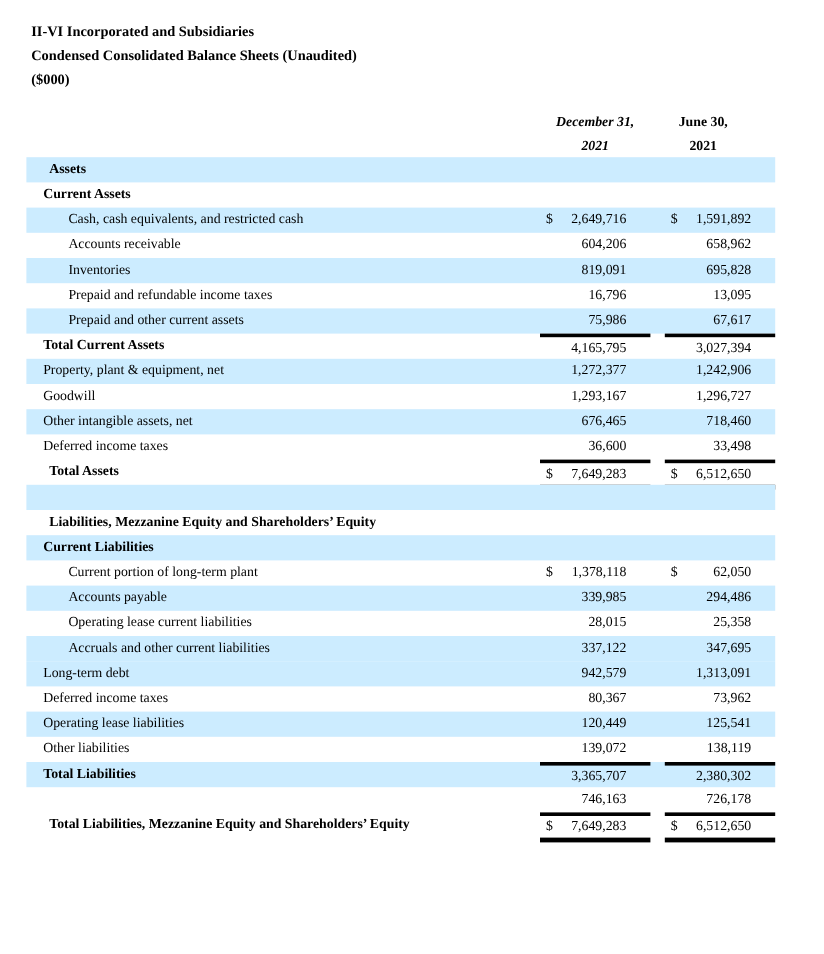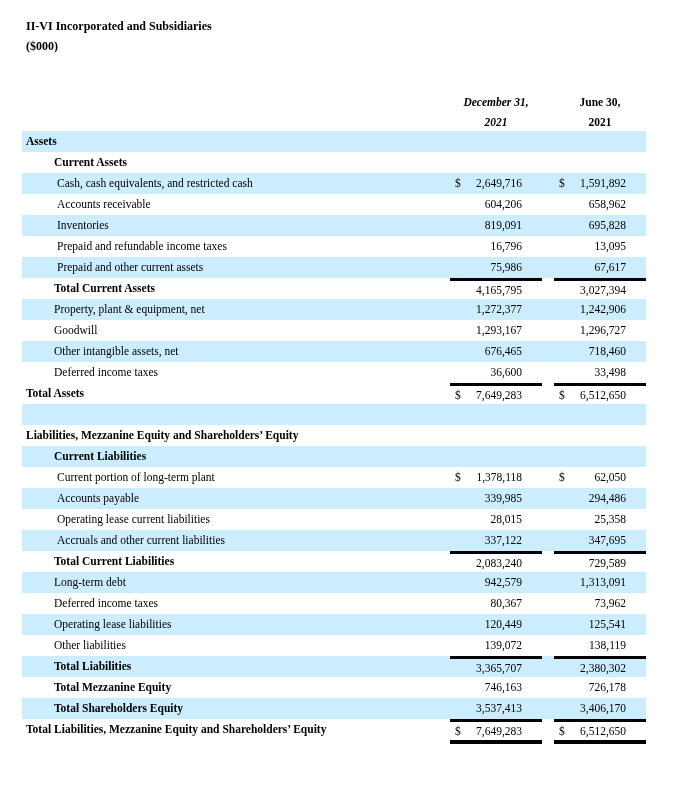--- a/index.html
+++ b/index.html
@@ -6,43 +6,44 @@
   body {
     width: 687px; height: 795px; position: relative; overflow: hidden;
     font-family: "Liberation Serif", "DejaVu Serif", serif;
     color: #000;
     font-size: 11.5px;
   }
   .title-block { position: absolute; left: 26px; top: 16px; }
   .title-line { font-weight: bold; font-size: 12px; height: 20px; line-height: 20px; }
   .col-head { position: absolute; top: 92px; text-align: center; font-weight: bold; font-size: 11.5px; line-height: 20px; }
   .col-head.dec { left: 450px; width: 92px; font-style: italic; }
-  .col-head.jun { left: 554px; width: 92px; }
+  .col-head.jun { left: 540px; width: 92px; }
   .col-head .yr { border-bottom: 5px solid #4d7c0f; }
   .table { position: absolute; left: 22px; top: 131px; width: 624px; }
   .row { position: relative; height: 21px; line-height: 21px; }
   .row.blue { background: #ccecff; }
   .row .label { position: absolute; top: 0; white-space: nowrap; }
-  .row.lvl0 .label { left: 4px; }
-  .row.lvl1 .label { left: 32px; }
+  .row.lvl0 .label { left: 19px; }
+  .row.lvl1 .label { left: 14px; }
   .row.lvl2 .label { left: 35px; }
   .row.bold .label { font-weight: bold; }
   .cell { position: absolute; top: 0; height: 21px; }
   .cell.dec { left: 428px; width: 92px; }
   .cell.jun { left: 532px; width: 92px; }
   .cell .cur { position: absolute; left: 5px; }
   .cell .val { position: absolute; right: 20px; }
   .cell.ul-top { border-top: 3px solid #000; height: 18px; line-height: 18px; text-align: right; }
   .cell.ul-bottom-double { border-bottom: 4px solid #000; }
 </style>
 </head>
 <body>
 
 <div class="title-block">
   <div class="title-line">II-VI Incorporated and Subsidiaries</div>
+  <div class="title-line">Condensed Consolidated Balance Sheets (Unaudited)</div>
   <div class="title-line">($000)</div>
 </div>
 
 <div class="col-head dec">
   <div>December 31,</div>
   <div class="yr">2021</div>
 </div>
 <div class="col-head jun">
   <div>June 30,</div>
   <div class="yr">2021</div>
@@ -228,29 +229,20 @@
     </div>
     <div class="row lvl2 blue">
       <span class="label">Accruals and other current liabilities</span>
       <div class="cell dec">
         <span class="val">337,122</span>
       </div>
       <div class="cell jun">
         <span class="val">347,695</span>
       </div>
     </div>
-    <div class="row lvl1 bold">
-      <span class="label">Total Current Liabilities</span>
-      <div class="cell dec ul-top">
-        <span class="val">2,083,240</span>
-      </div>
-      <div class="cell jun ul-top">
-        <span class="val">729,589</span>
-      </div>
-    </div>
     <div class="row lvl1 blue">
       <span class="label">Long-term debt</span>
       <div class="cell dec">
         <span class="val">942,579</span>
       </div>
       <div class="cell jun">
         <span class="val">1,313,091</span>
       </div>
     </div>
     <div class="row lvl1">
@@ -283,35 +275,25 @@
     <div class="row lvl1 bold blue">
       <span class="label">Total Liabilities</span>
       <div class="cell dec ul-top">
         <span class="val">3,365,707</span>
       </div>
       <div class="cell jun ul-top">
         <span class="val">2,380,302</span>
       </div>
     </div>
     <div class="row lvl1 bold">
-      <span class="label">Total Mezzanine Equity</span>
       <div class="cell dec">
         <span class="val">746,163</span>
       </div>
       <div class="cell jun">
         <span class="val">726,178</span>
-      </div>
-    </div>
-    <div class="row lvl1 bold blue">
-      <span class="label">Total Shareholders Equity</span>
-      <div class="cell dec">
-        <span class="val">3,537,413</span>
-      </div>
-      <div class="cell jun">
-        <span class="val">3,406,170</span>
       </div>
     </div>
     <div class="row lvl0 bold">
       <span class="label">Total Liabilities, Mezzanine Equity and Shareholders’ Equity</span>
       <div class="cell dec ul-top ul-bottom-double">
         <span class="cur">$</span>
         <span class="val">7,649,283</span>
       </div>
       <div class="cell jun ul-top ul-bottom-double">
         <span class="cur">$</span>

